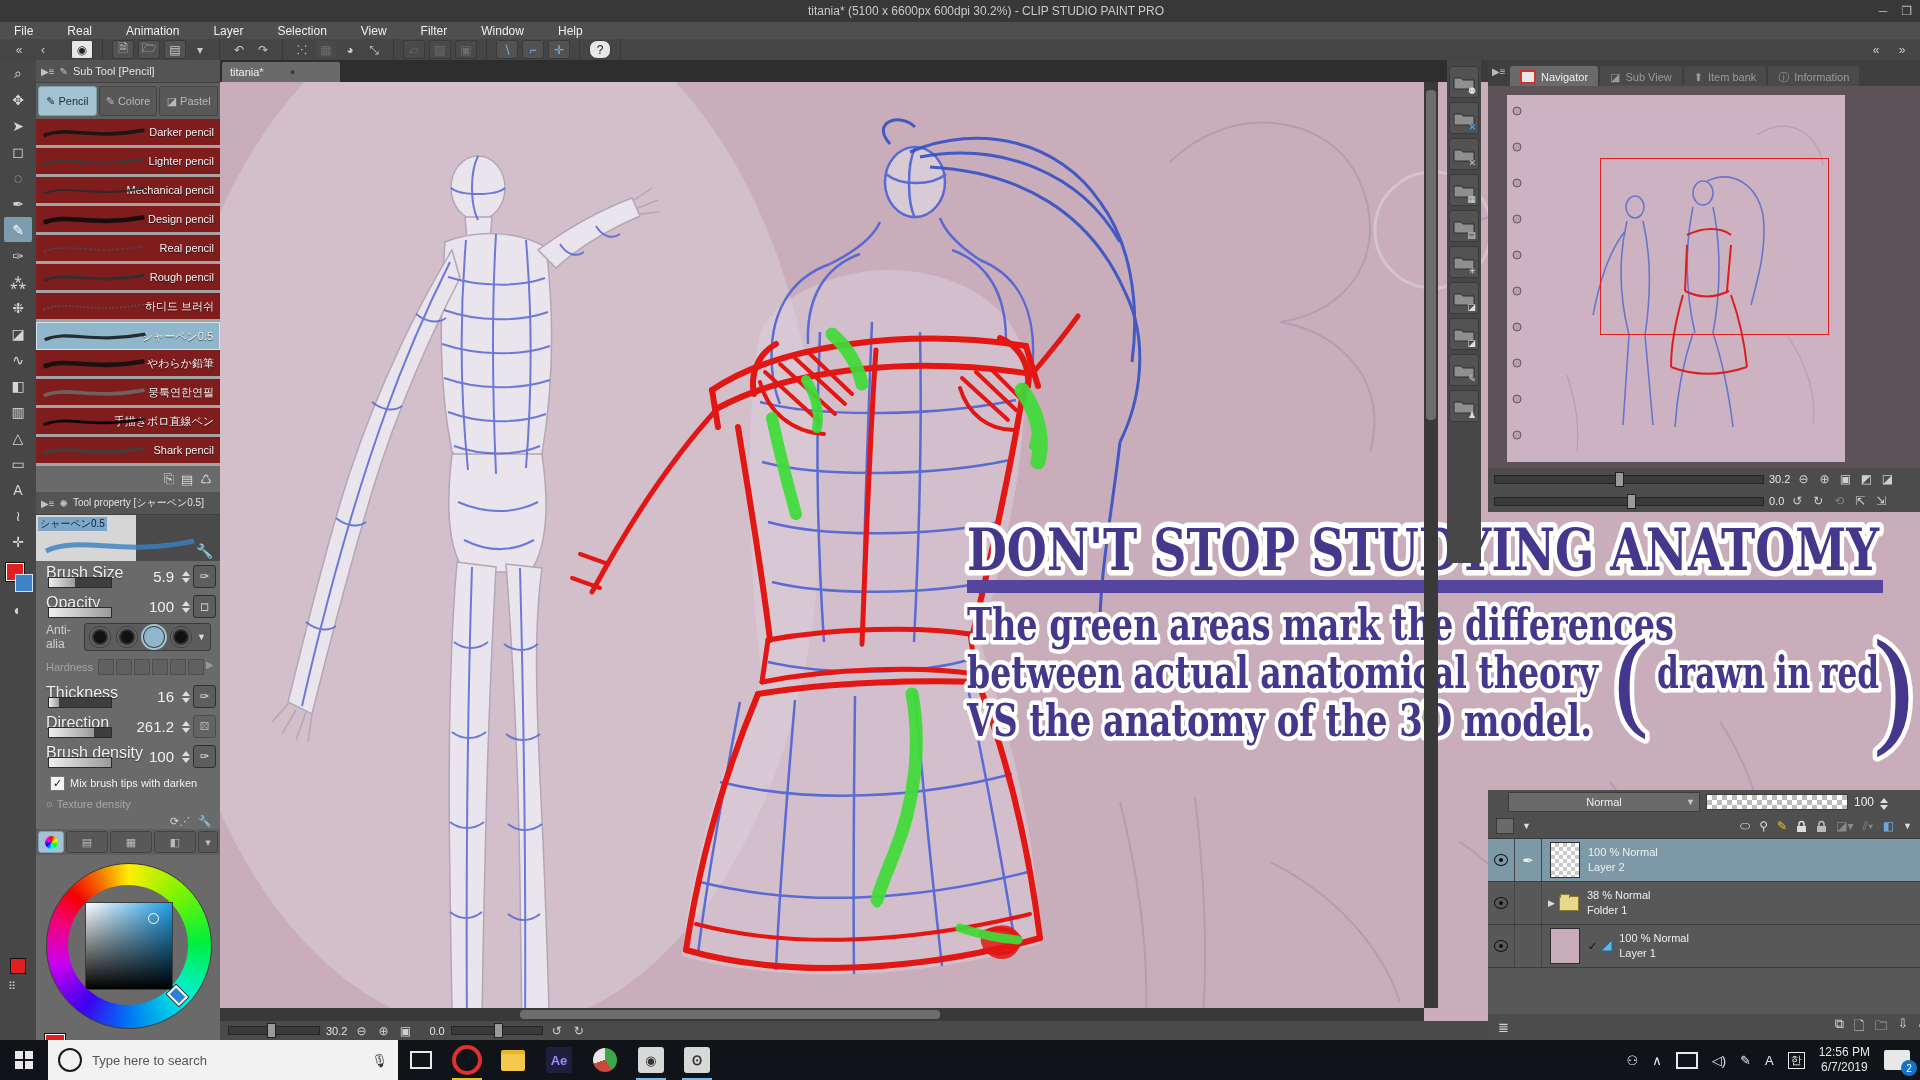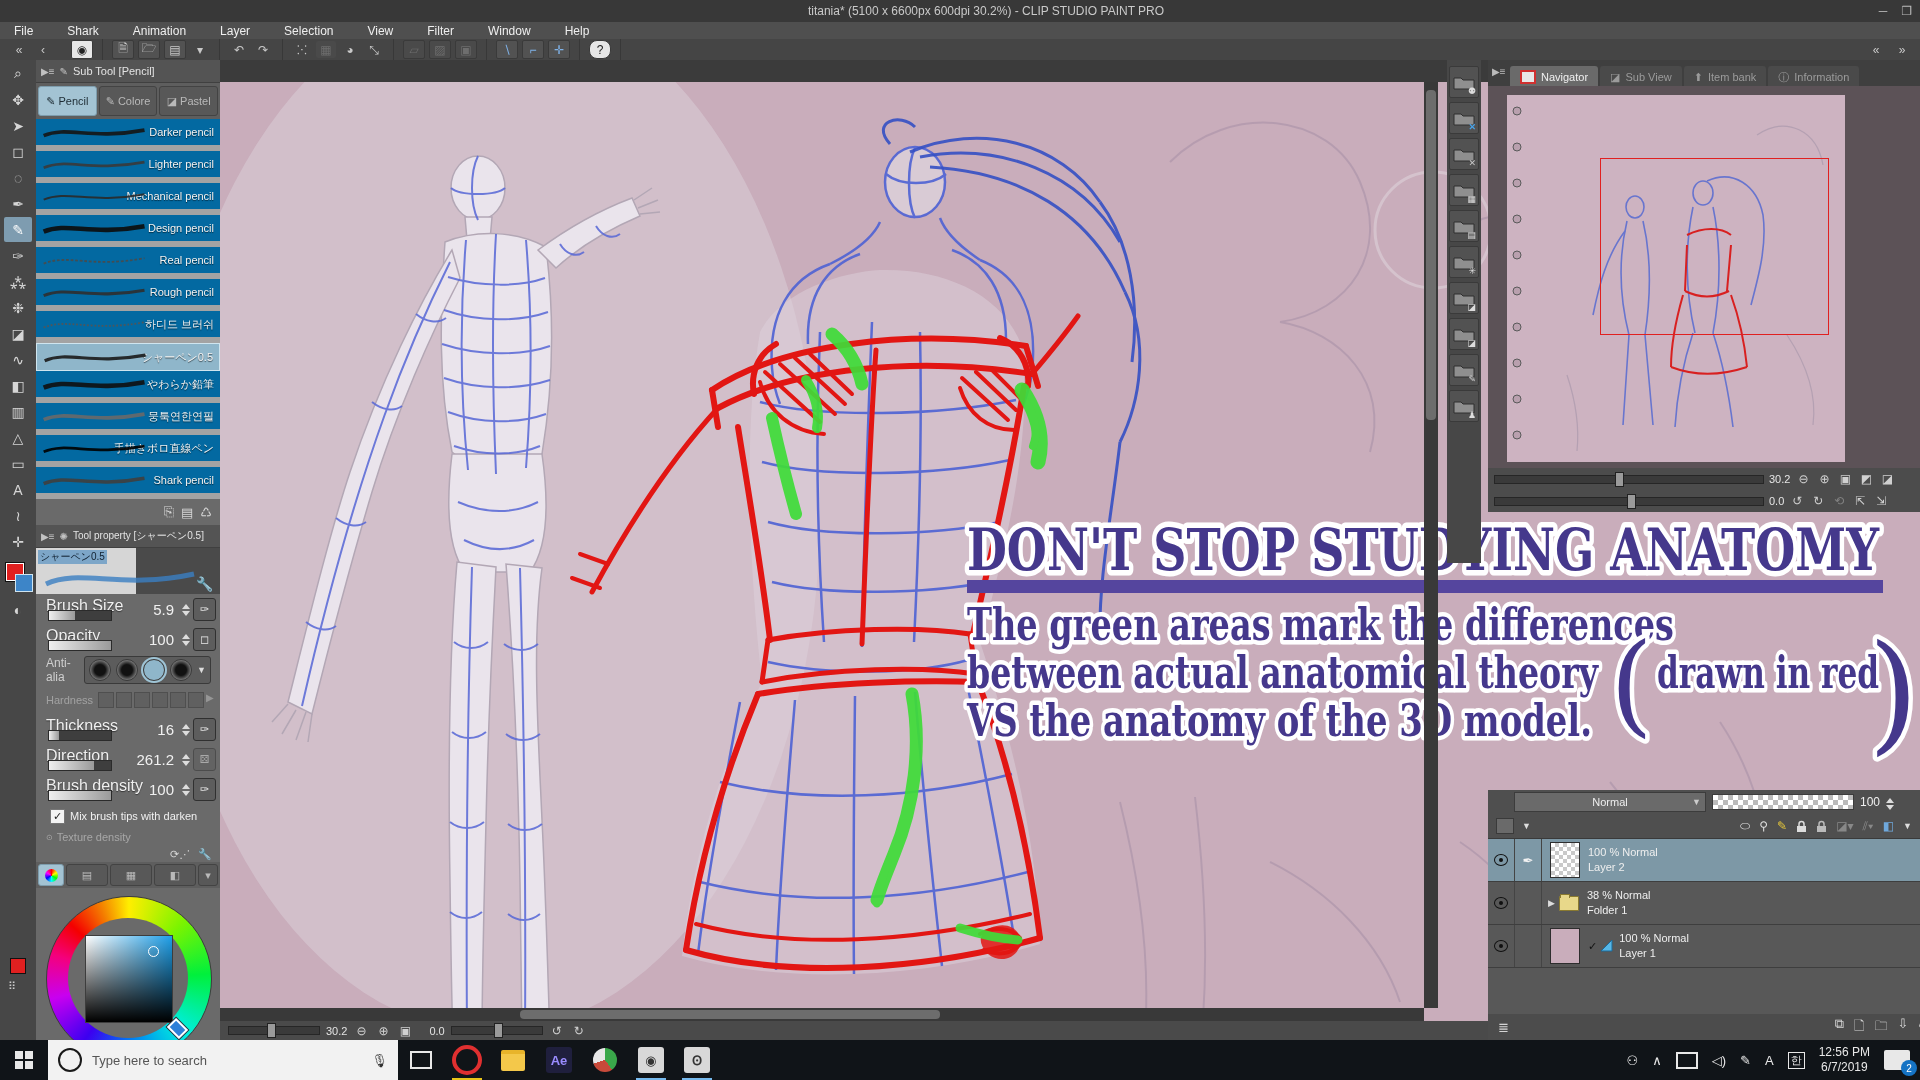--- a/index.html
+++ b/index.html
@@ -31,21 +31,21 @@
   .tool.sel{background:#7e9cb0;color:#fff;}
   
   #leftcol{position:absolute;left:36px;top:0;width:184px;height:980px;background:#6a6a6a;z-index:5;font-size:11px;}
   .phead{height:22px;background:#545454;display:flex;align-items:center;gap:5px;color:#e3e3e3;
     padding-left:5px;border-bottom:1px solid #404040;font-size:11px;}
   .phico{color:#c2c2c2;font-size:10px;}
   .stabs{height:30px;display:flex;gap:2px;padding:3px 2px;background:#5e5e5e;}
   .stab{flex:1;display:flex;align-items:center;gap:3px;justify-content:center;background:#585858;
     border:1px solid #434343;border-radius:3px;color:#b9b9b9;font-size:11px;}
   .stab.on{background:#a3c3d3;color:#1d2b33;border-color:#7e9dad;}
-  .srow{height:26px;background:#0369a1;border-bottom:6px solid #a3a3a3;display:flex;align-items:center;
+  .srow{height:26px;background:#7f1d1d;border-bottom:3px solid #a3a3a3;display:flex;align-items:center;
     justify-content:flex-end;padding-right:6px;color:#f2f2f2;position:relative;font-size:11px;
     text-shadow:0 1px 1px rgba(0,0,0,.6);}
   .srow.sel{background:#8fb6ca;border:1px solid #cfe5ef;}
   .stroke{position:absolute;left:4px;top:4px;width:110px;height:18px;opacity:.9;}
   .pfoot{height:26px;display:flex;align-items:center;justify-content:flex-end;gap:7px;padding-right:8px;
     color:#d8d8d8;font-size:13px;background:#6a6a6a;}
   .prow{height:30px;display:flex;align-items:center;position:relative;padding-left:10px;color:#f0f0f0;}
   .plabel{position:absolute;left:10px;top:3px;font-size:16px;text-shadow:0 1px 1px rgba(0,0,0,.5);}
   .psl{position:absolute;left:12px;bottom:3px;width:62px;height:9px;background:#3e3e3e;border:1px solid #2b2b2b;}
   .psl i{display:block;height:100%;background:linear-gradient(to right,#efefef,#9a9a9a);}
@@ -88,21 +88,21 @@
     color:#9b9b9b;font-size:11px;border-radius:3px 3px 0 0;}
   .ntab.on{background:#6a6a6a;color:#f0f0f0;}
   #navview{position:absolute;left:0;top:26px;width:432px;height:382px;background:#5c5257;overflow:hidden;}
   #navpage{position:absolute;left:19px;top:9px;width:338px;height:367px;background:#cdb3c1;}
   #navrect{position:absolute;left:112px;top:72px;width:227px;height:175px;border:1.5px solid #e02020;}
   #navctl{position:absolute;left:0;top:408px;width:432px;height:44px;background:#4c4c4c;font-size:11px;color:#e5e5e5;}
   .nrow{display:flex;align-items:center;gap:5px;height:22px;padding-left:6px;}
   .nrow .sl{width:270px;}
   
   #layers{position:absolute;left:1488px;top:730px;width:432px;height:250px;background:#585858;z-index:5;color:#efefef;}
-  #lhead1{height:24px;display:flex;align-items:center;gap:6px;padding:0 6px;background:#4f4f4f;justify-content:center;}
+  #lhead1{height:24px;display:flex;align-items:center;gap:6px;padding:0 20px;background:#4f4f4f;}
   #blend{width:190px;height:18px;background:#6a6a6a;border:1px solid #3c3c3c;display:flex;align-items:center;
     justify-content:center;font-size:11px;position:relative;}
   #blend u{position:absolute;right:4px;text-decoration:none;font-size:9px;color:#ccc;}
   #opslider{width:140px;height:14px;border:1px solid #3c3c3c;
     background:conic-gradient(#bbb 25%,#fff 0 50%,#bbb 0 75%,#fff 0) 0 0/10px 10px;}
   #lhead2{height:24px;display:flex;align-items:center;gap:8px;padding:0 8px;background:#4f4f4f;
     border-bottom:1px solid #3a3a3a;font-size:12px;color:#ddd;}
   .lrow{height:42px;display:flex;align-items:center;border-bottom:1px solid #3e3e3e;background:#585858;
     font-size:11px;position:relative;}
   .lrow.sel{background:#7d98a6;}
@@ -145,21 +145,21 @@
   <span>titania* (5100 x 6600px 600dpi 30.2%)  - CLIP STUDIO PAINT PRO</span>
   <div id="winbtns">
     <span>─</span>
     <span>❐</span>
     <span>✕</span>
   </div>
 </div>
 
 <div id="menubar">
   <span>File</span>
-  <span>Shark</span>
+  <span>Real</span>
   <span>Animation</span>
   <span>Layer</span>
   <span>Selection</span>
   <span>View</span>
   <span>Filter</span>
   <span>Window</span>
   <span>Help</span>
 </div>
 
 <div id="toolbar">
@@ -374,20 +374,26 @@
         <text x="747" y="558" font-size="44" font-weight="bold" stroke-width="9" textLength="707" lengthAdjust="spacingAndGlyphs">The green areas mark the differences</text>
         <text x="747" y="606" font-size="44" font-weight="bold" stroke-width="9" textLength="631" lengthAdjust="spacingAndGlyphs">between actual anatomical theory</text>
         <text x="1390" y="640" font-size="110" font-weight="normal" stroke-width="9">(</text>
         <text x="1437" y="606" font-size="44" font-weight="bold" stroke-width="9" textLength="222" lengthAdjust="spacingAndGlyphs">drawn in red</text>
         <text x="1648" y="655" font-size="130" font-weight="normal" stroke-width="9">)</text>
         <text x="747" y="654" font-size="44" font-weight="bold" stroke-width="9" textLength="625" lengthAdjust="spacingAndGlyphs">VS the anatomy of the 3D model.</text>
       </g>
     </svg>
   </div>
 
+  <div id="tabbar">
+    <div id="doctab">
+      <span>titania*</span>
+      <span style="color:#3a3a3a;font-size:9px;">●</span>
+    </div>
+  </div>
 
   <div id="vscroll">
       <i></i>
     </div>
   <div id="hscroll">
       <i></i>
     </div>
   <div id="cstatus">
     <span class="sl">
         <i style="left:38px;"></i>

